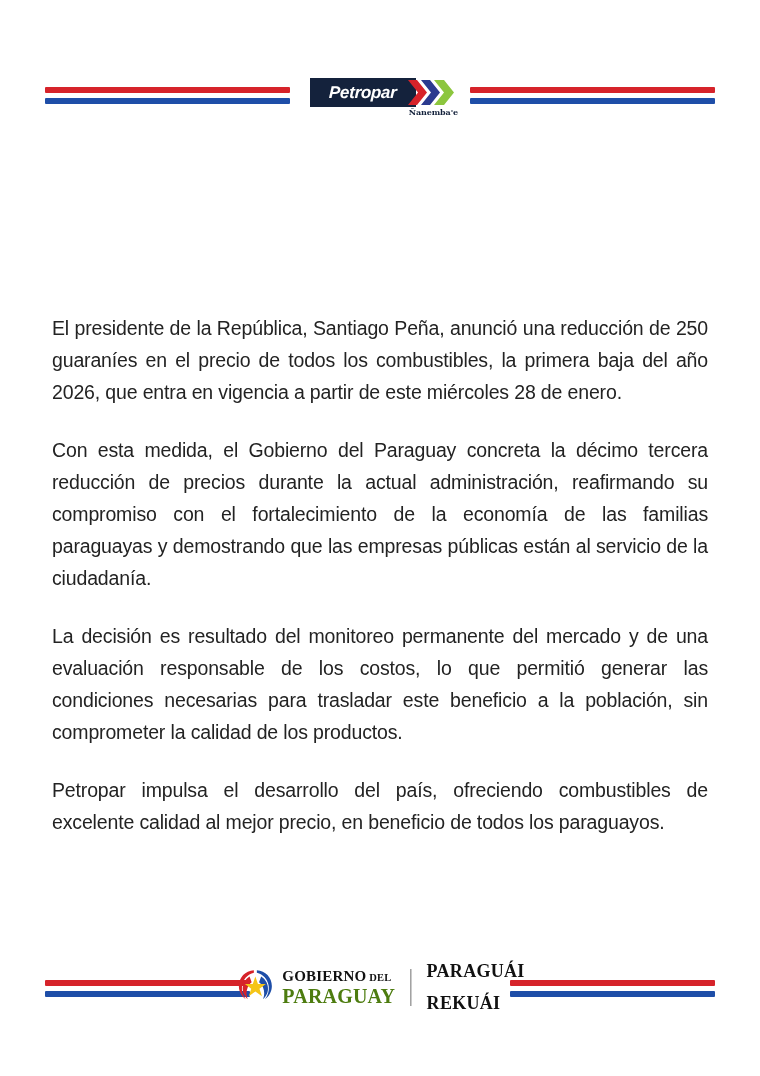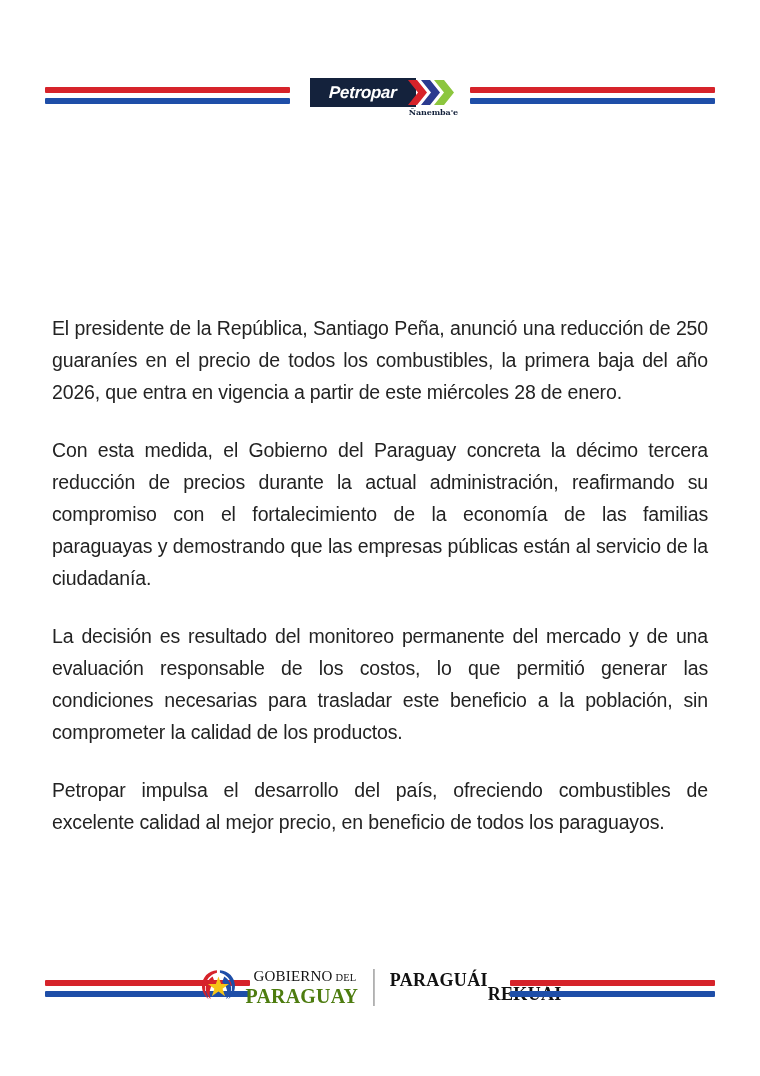--- a/index.html
+++ b/index.html
@@ -173,25 +173,24 @@
     flex: 0 0 40px;
   }
   .gov-text {
     display: flex;
     flex-direction: column;
     justify-content: center;
     line-height: 1;
   }
   .gov-line1 {
     font-family: "Liberation Serif", serif;
-    font-weight: normal;
+    font-weight: bold;
     font-size: 15px;
     letter-spacing: 0.2px;
     color: #111111;
-    margin-left: 8px;
   }
   .gov-del {
     font-size: 10.5px;
     letter-spacing: 0.2px;
   }
   .gov-line2 {
     font-family: "Liberation Serif", serif;
     font-weight: bold;
     font-size: 20px;
     letter-spacing: 0.2px;
@@ -200,21 +199,21 @@
   }
   .gov-divider {
     width: 1.5px;
     height: 37px;
     background: #6f6f6f;
     margin: 0 8px;
     flex: 0 0 1.5px;
   }
   .gov-gn {
     display: flex;
-    flex-direction: row;
+    flex-direction: column;
     justify-content: center;
     line-height: 1;
   }
   .gov-gn1, .gov-gn2 {
     font-family: "Liberation Serif", serif;
     font-weight: bold;
     font-size: 18px;
     letter-spacing: 0.3px;
     color: #111111;
   }

